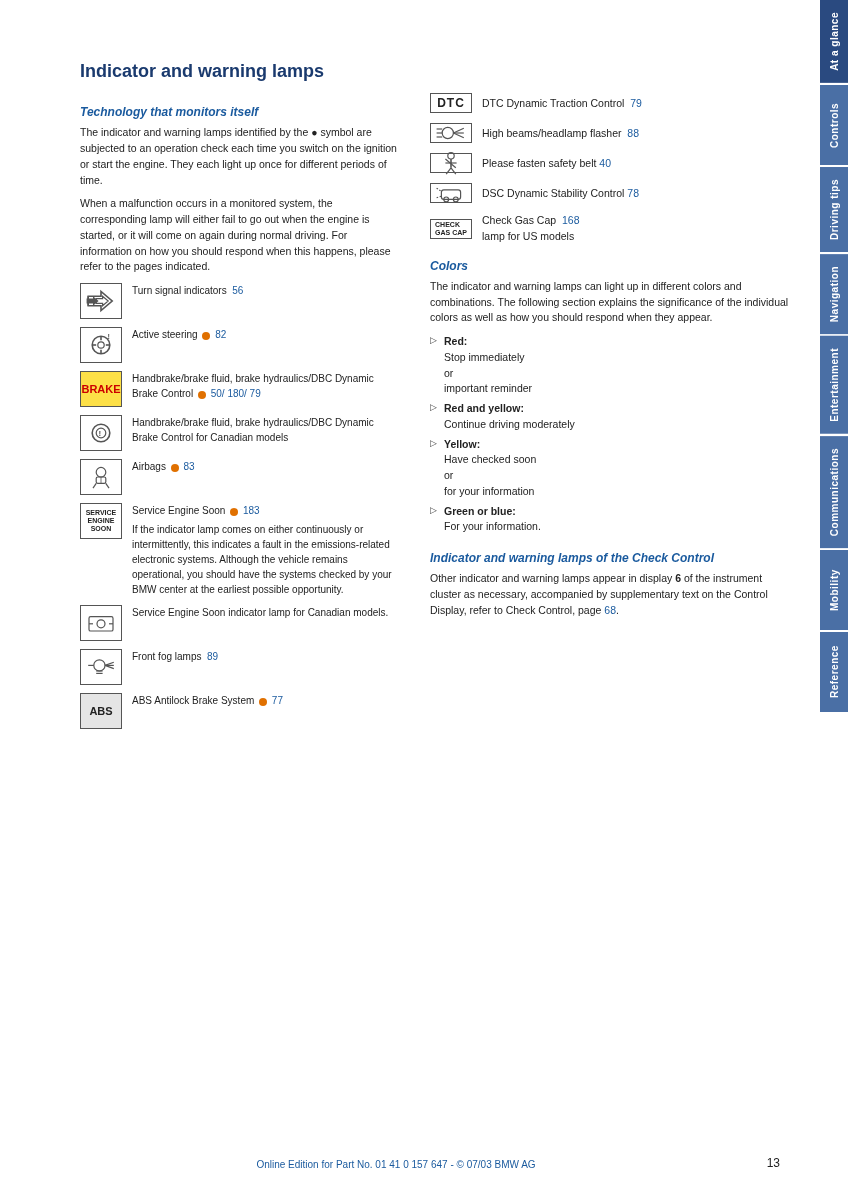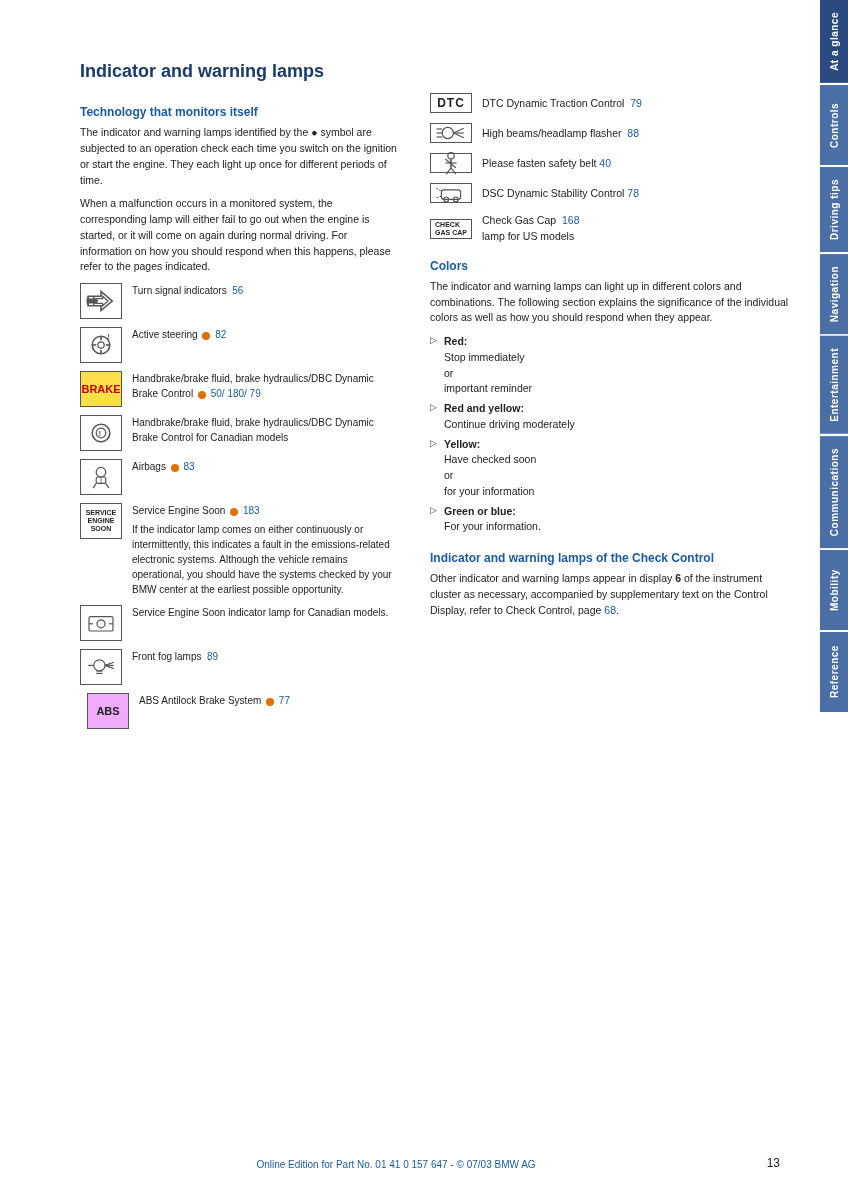--- a/index.html
+++ b/index.html
@@ -62,20 +62,21 @@
       margin-bottom: 8px;
       line-height: 1.3;
     }
 
     .subsection-title {
       font-size: 12px;
       font-weight: bold;
       color: #1a5a9e;
       margin-bottom: 6px;
       margin-top: 12px;
+      font-style: italic;
     }
 
     .body-text {
       font-size: 10.5px;
       line-height: 1.5;
       color: #222;
       margin-bottom: 8px;
     }
 
     
@@ -125,25 +126,24 @@
     .indicator-icon.service-style {
       background: #fff;
       font-size: 7px;
       font-weight: bold;
       text-align: center;
       line-height: 1.2;
       color: #222;
     }
 
     .indicator-icon.abs-style {
-      background: #f0abfc;
+      background: #e5e5e5;
       font-size: 11px;
       font-weight: bold;
       color: #222;
-      margin-left: 7px;
     }
 
     .indicator-text {
       font-size: 10px;
       line-height: 1.5;
       flex: 1;
     }
 
     .indicator-text .page-num {
       color: #1a5a9e;

